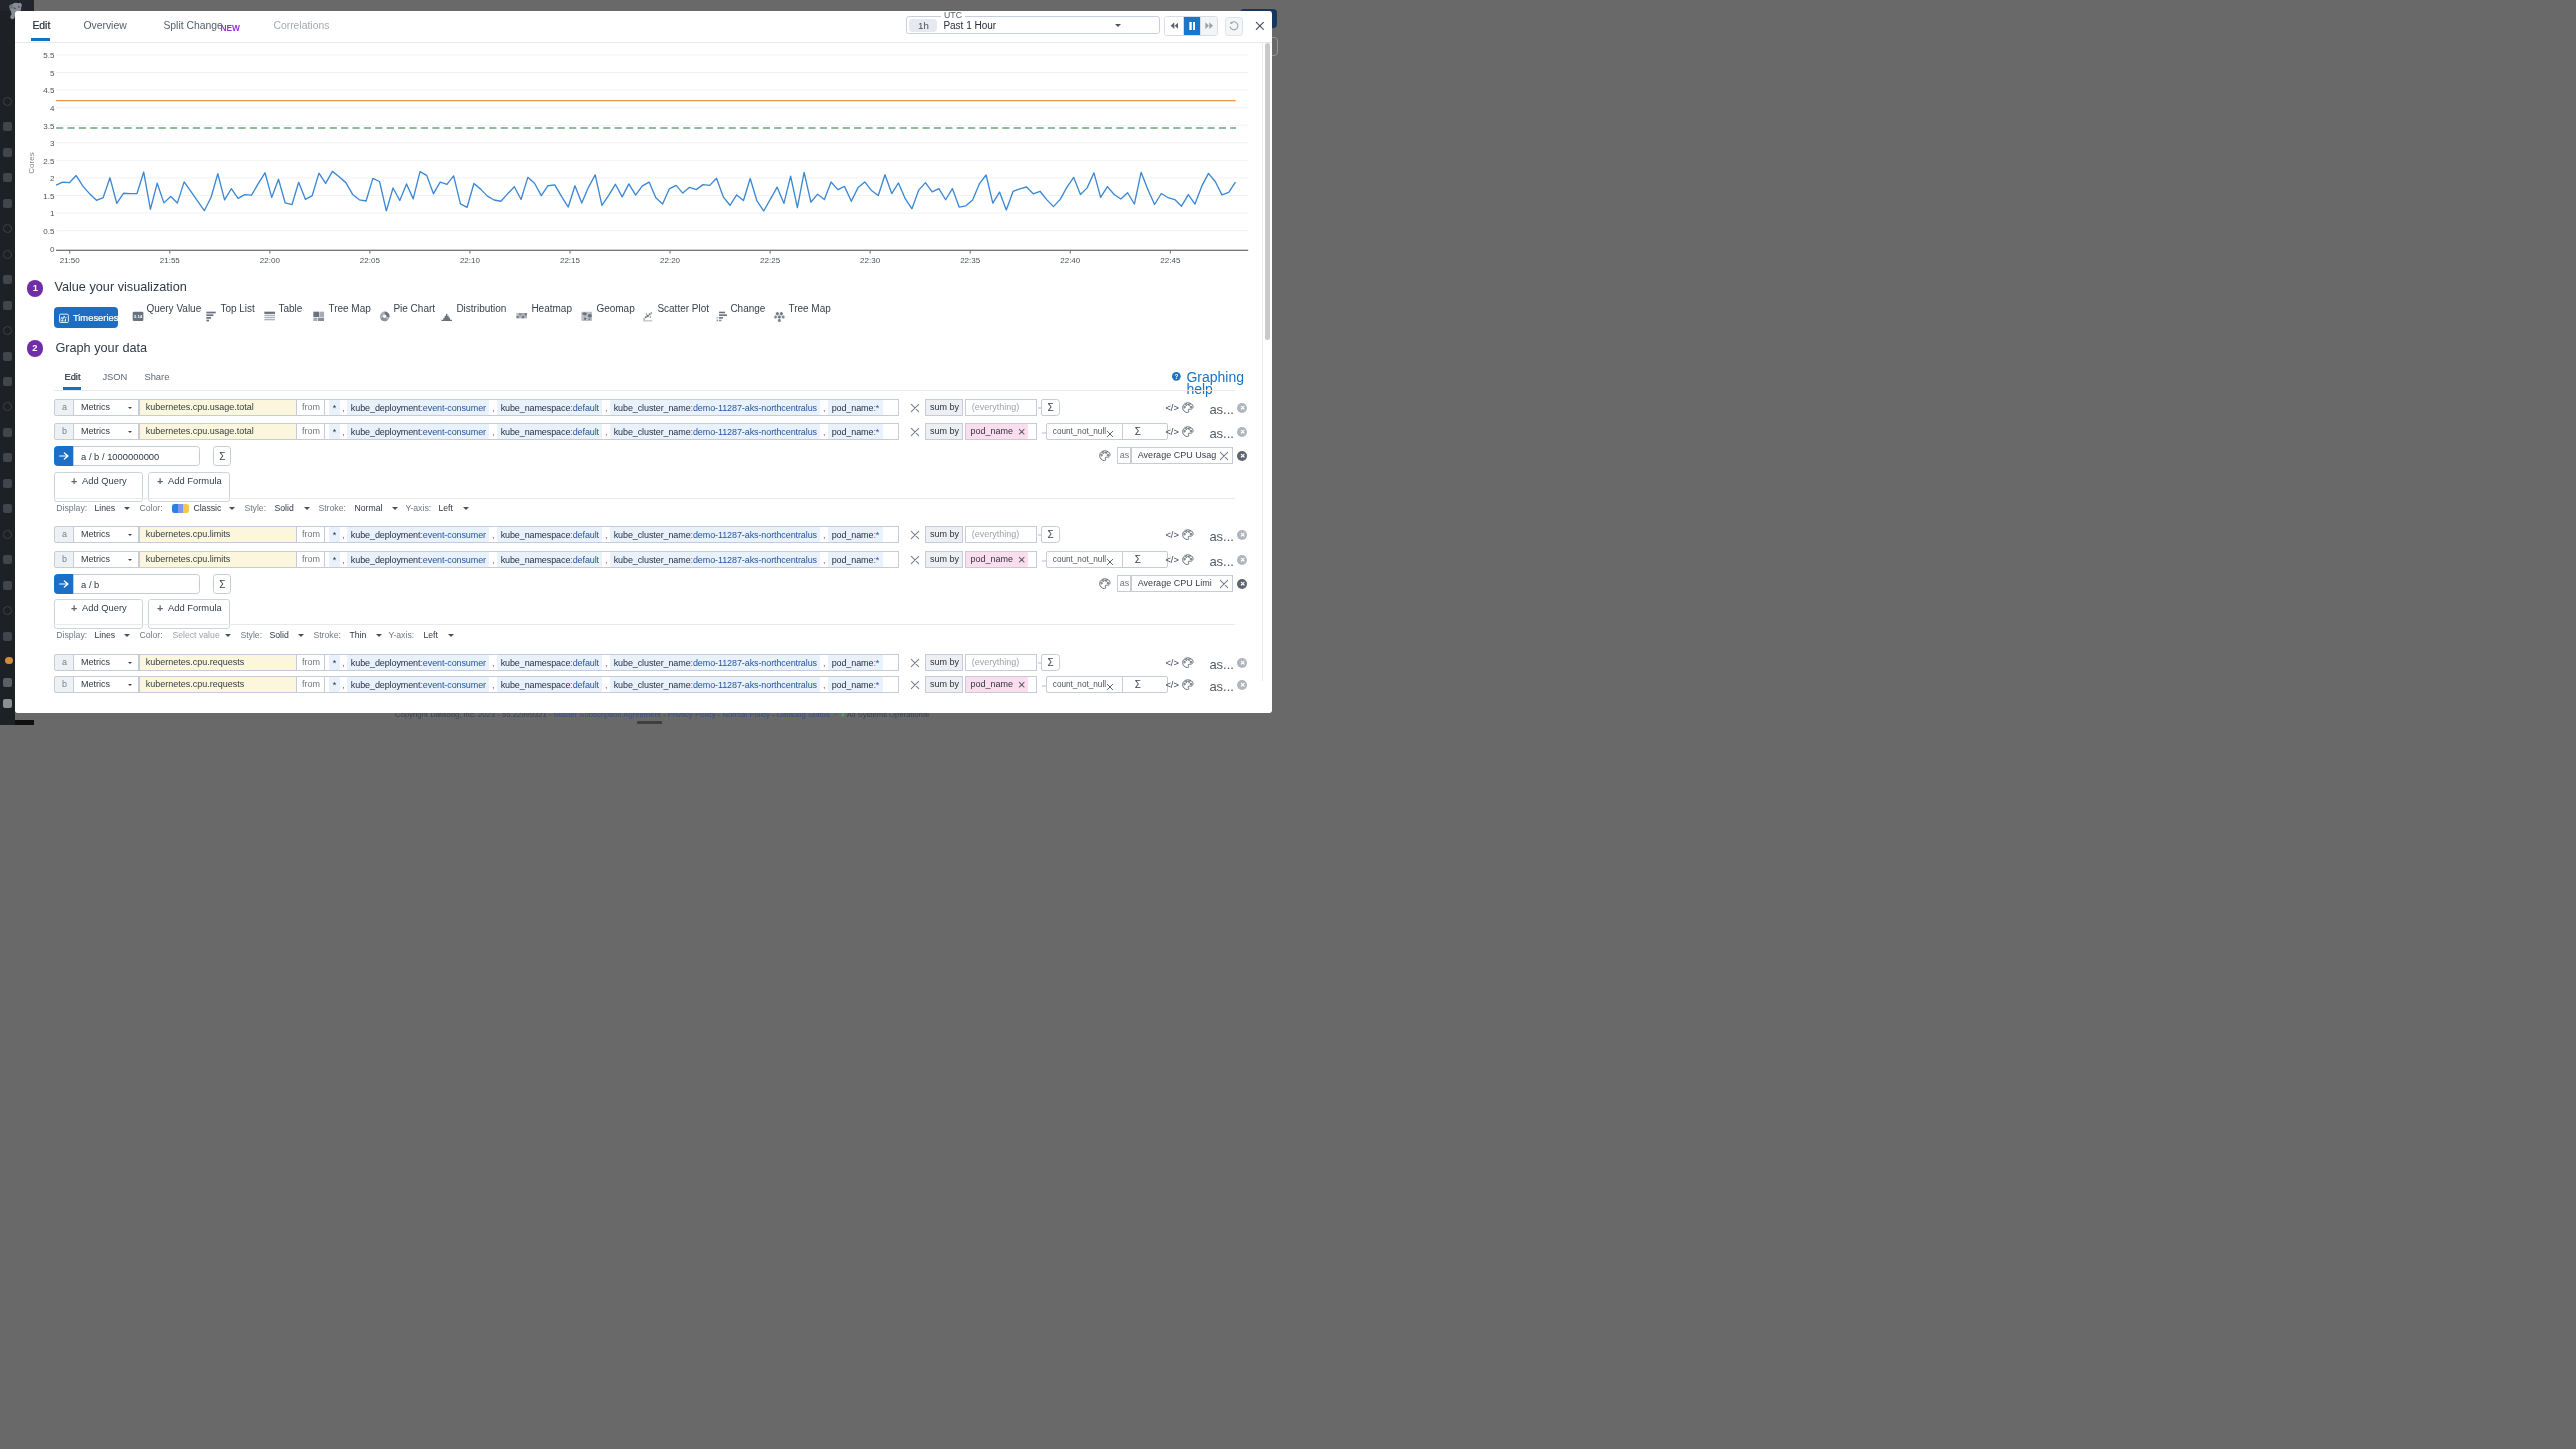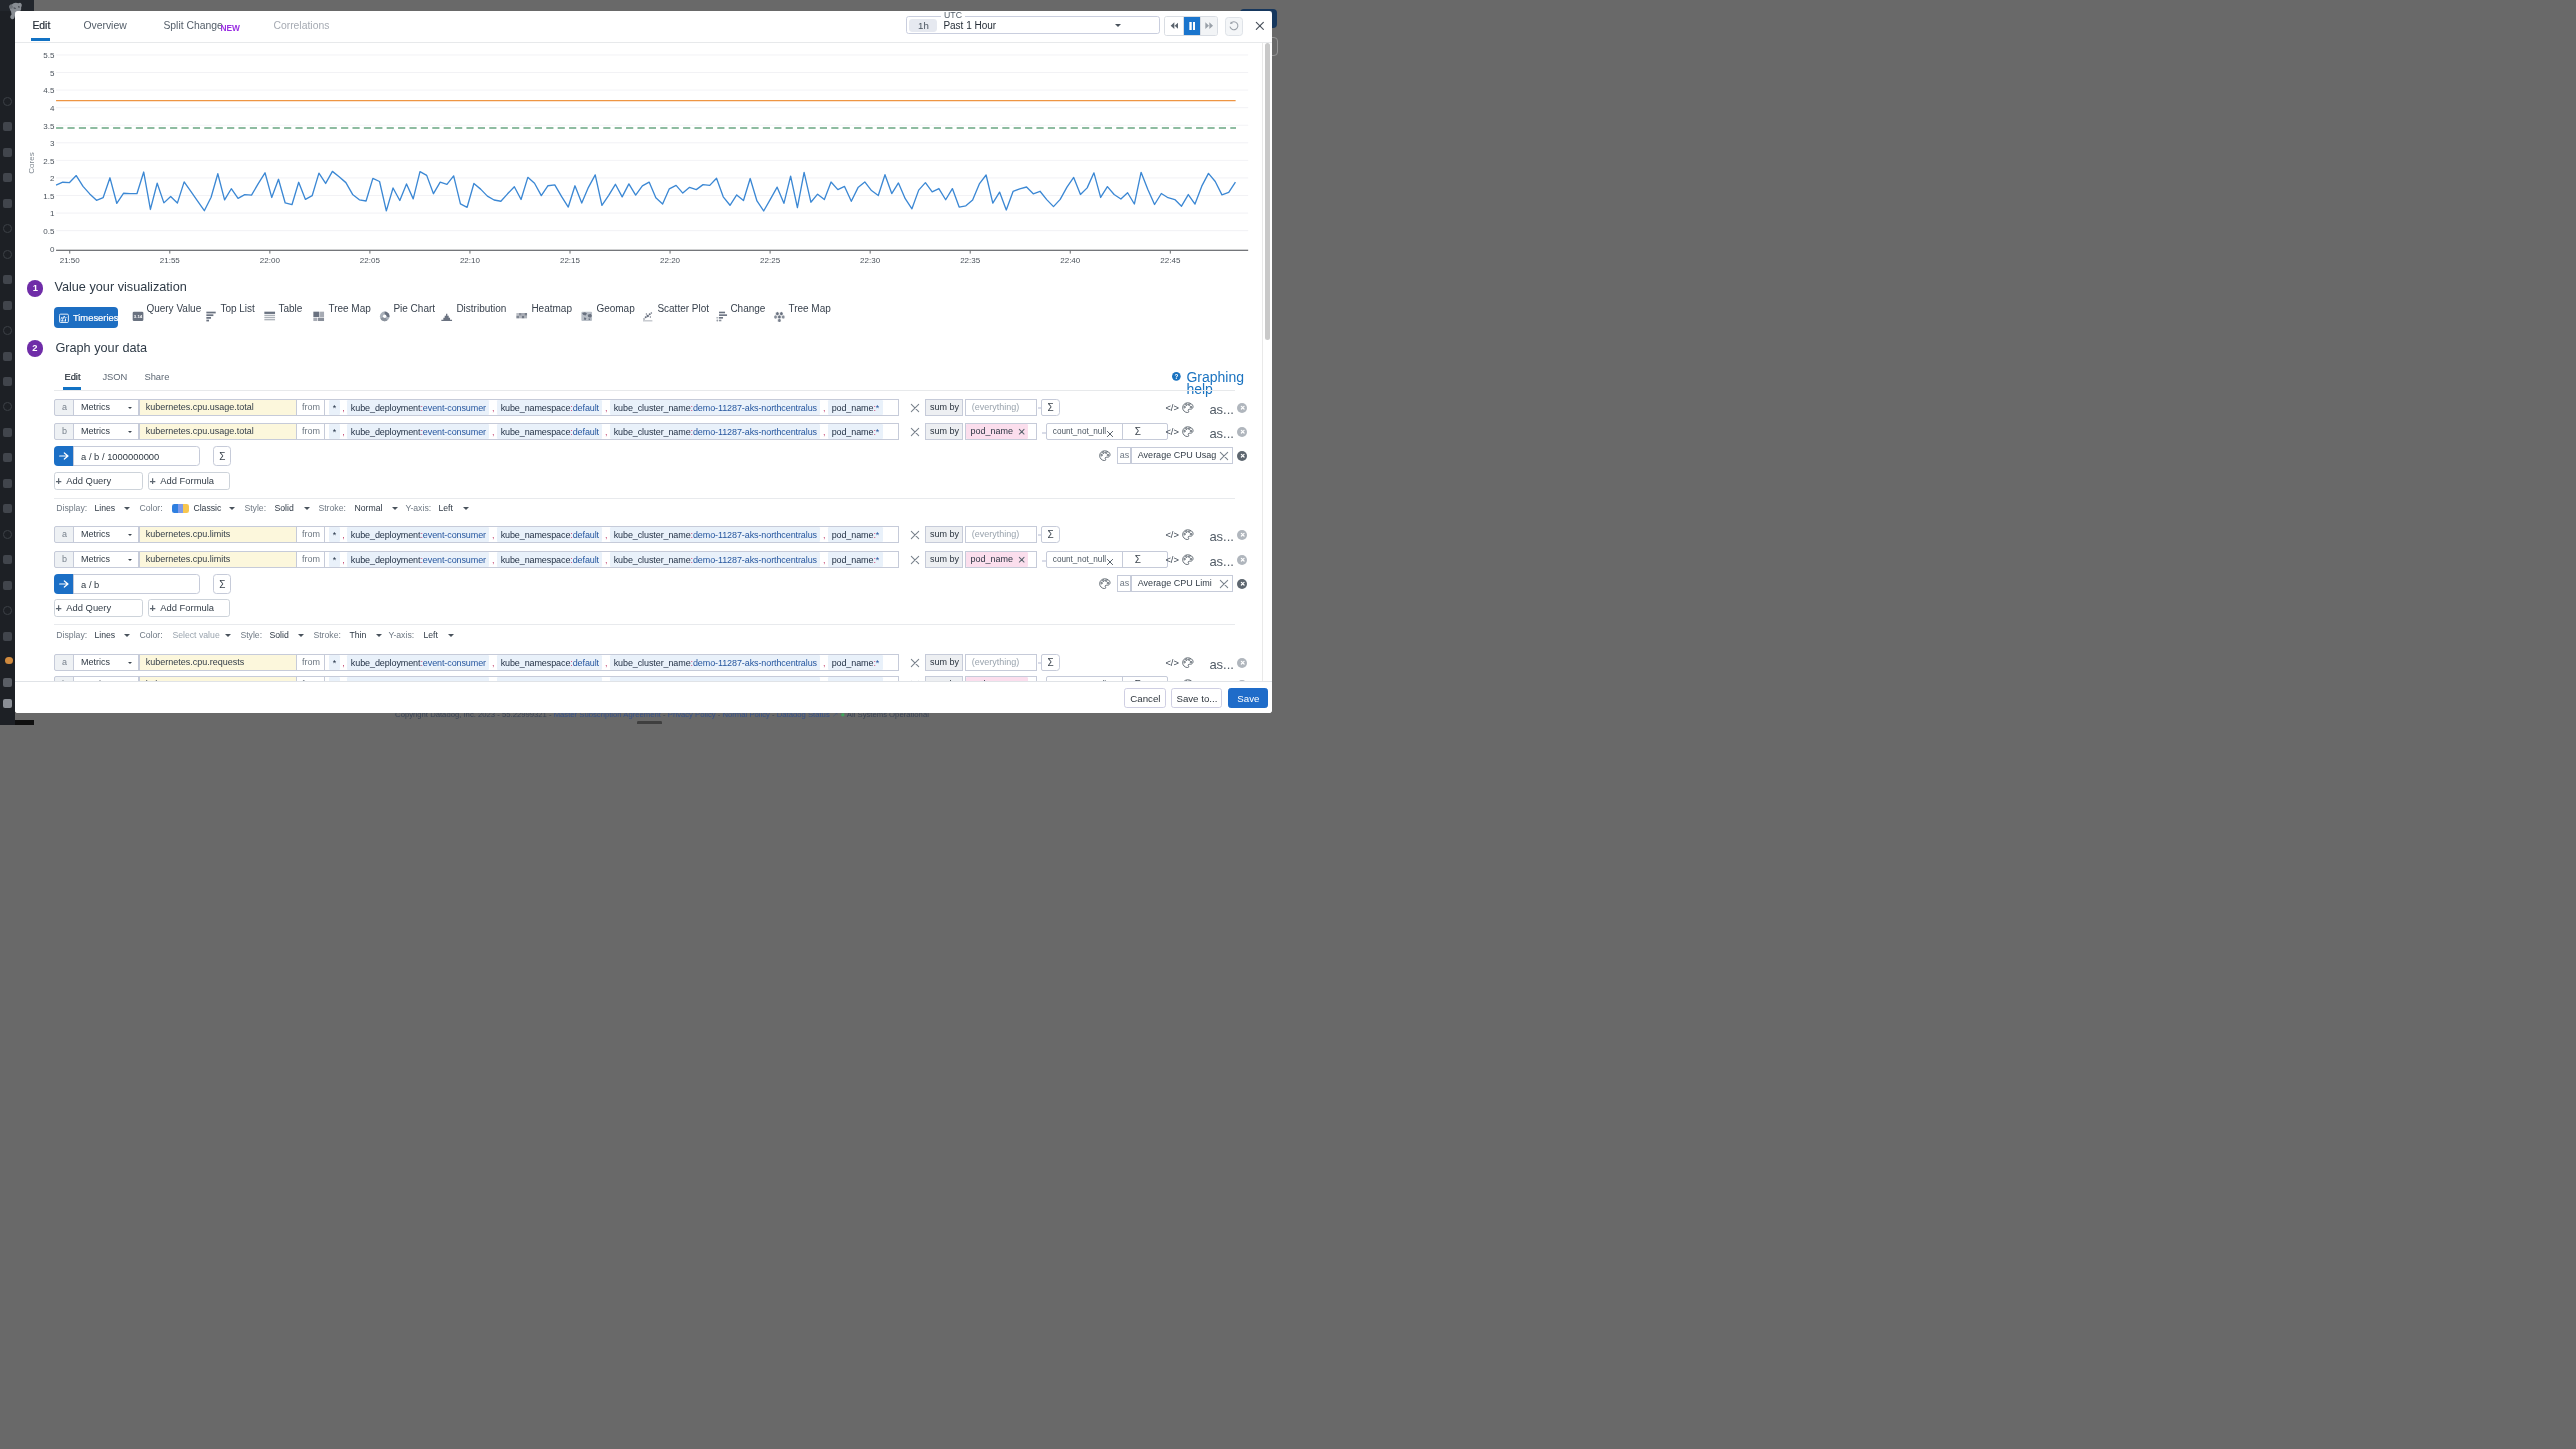--- a/index.html
+++ b/index.html
@@ -75,21 +75,21 @@
 .xcircle{position:absolute;width:10px;height:10px;border-radius:50%;background:#b0b6bd;top:3.4px}
 .xcircle svg{position:absolute;left:2.3px;top:2.3px}
 
 .frow{left:39px;height:20px}
 .farrow{position:absolute;left:0;top:0;width:20px;height:20px;background:#1b6fc6;border-radius:4px 0 0 4px;display:flex;align-items:center;justify-content:center}
 .finput{position:absolute;left:19px;top:0;width:127px;height:20px;border:0.7px solid #c6cbd9;border-radius:0 3.4px 3.4px 0;background:#fff;line-height:19px;font-size:9.4px;color:#2e3842;padding-left:6.7px}
 .fsig{position:absolute;left:159px;top:0;width:18px;height:20px;border:0.7px solid #c6cbd9;border-radius:3.4px;background:#fff;font-size:10px;color:#3a434d;text-align:center;line-height:19px}
 .asbox{position:absolute;top:1px;height:17px;border:0.7px solid #c6cbd9;background:#fff}
 .fx{left:1183px;background:#5d666f}
 
-.addb{position:absolute;top:0;height:18px;border:0.7px solid #cdd3da;border-radius:2.7px;background:#fff;font-size:9.4px;color:#333d48;line-height:14px;text-align:left}
+.addb{position:absolute;top:0;height:30px;border:0.7px solid #cdd3da;border-radius:2.7px;background:#fff;font-size:9.4px;color:#333d48;line-height:14px;text-align:center}
 .addb b{color:#5d6670;font-weight:700;font-size:10.7px;position:relative;top:0.3px}
 
 .drow{left:39px;height:10.7px;font-size:8.7px;line-height:10.7px;white-space:nowrap}
 .dl{position:absolute;color:#6f7984}
 .dv{position:absolute;color:#2e3844}
 .dg{position:absolute;color:#9aa4ae}
 .dcaret{position:absolute;top:3.7px;border-left:3px solid transparent;border-right:3px solid transparent;border-top:3.4px solid #49525c;width:0;height:0}
 .swb{position:absolute;width:5.2px;height:8.7px;border-radius:0;top:1px}
 
 #footer{left:0;top:670px;width:1257px;height:32px;background:#fff;border-top:0.7px solid #e0e3e7;border-radius:0 0 2.7px 2.7px}
@@ -795,18 +795,13 @@
       </svg>
       <span class="asdots" style="left:1155px">as...</span>
       <span class="xcircle" style="left:1183px">
         <svg width="5.4" height="5.4" viewBox="0 0 8 8">
           <path d="M2 2 L6 6 M6 2 L2 6" stroke="#fff" stroke-width="1.8" stroke-linecap="round"></path>
         </svg>
       </span>
     </div>
     <div class="abs" id="sbtrack"></div>
     <div class="abs" id="sbthumb"></div>
-    <div class="abs" id="footer">
-      <div class="fbtn" style="left:1109px;width:42px">Cancel</div>
-      <div class="fbtn" style="left:1156px;width:51px">Save to...</div>
-      <div class="fbtn" id="fsave" style="left:1213px;width:40px">Save</div>
-    </div>
   </div>
 
 </body></html>

